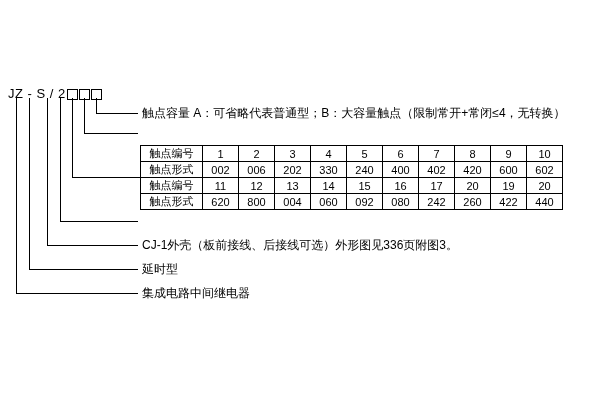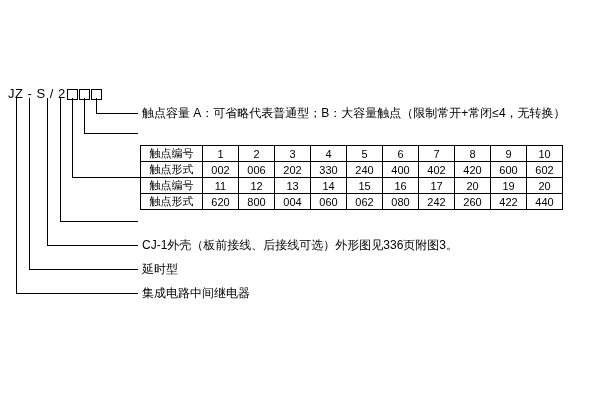--- a/index.html
+++ b/index.html
@@ -162,21 +162,21 @@
           <td class="cell">20</td>
           <td class="cell">19</td>
           <td class="cell">20</td>
         </tr>
         <tr>
           <td class="head">触点形式</td>
           <td class="cell">620</td>
           <td class="cell">800</td>
           <td class="cell">004</td>
           <td class="cell">060</td>
-          <td class="cell">062</td>
+          <td class="cell">092</td>
           <td class="cell">080</td>
           <td class="cell">242</td>
           <td class="cell">260</td>
           <td class="cell">422</td>
           <td class="cell">440</td>
         </tr>
       </tbody>
     </table>
   </div>
 

